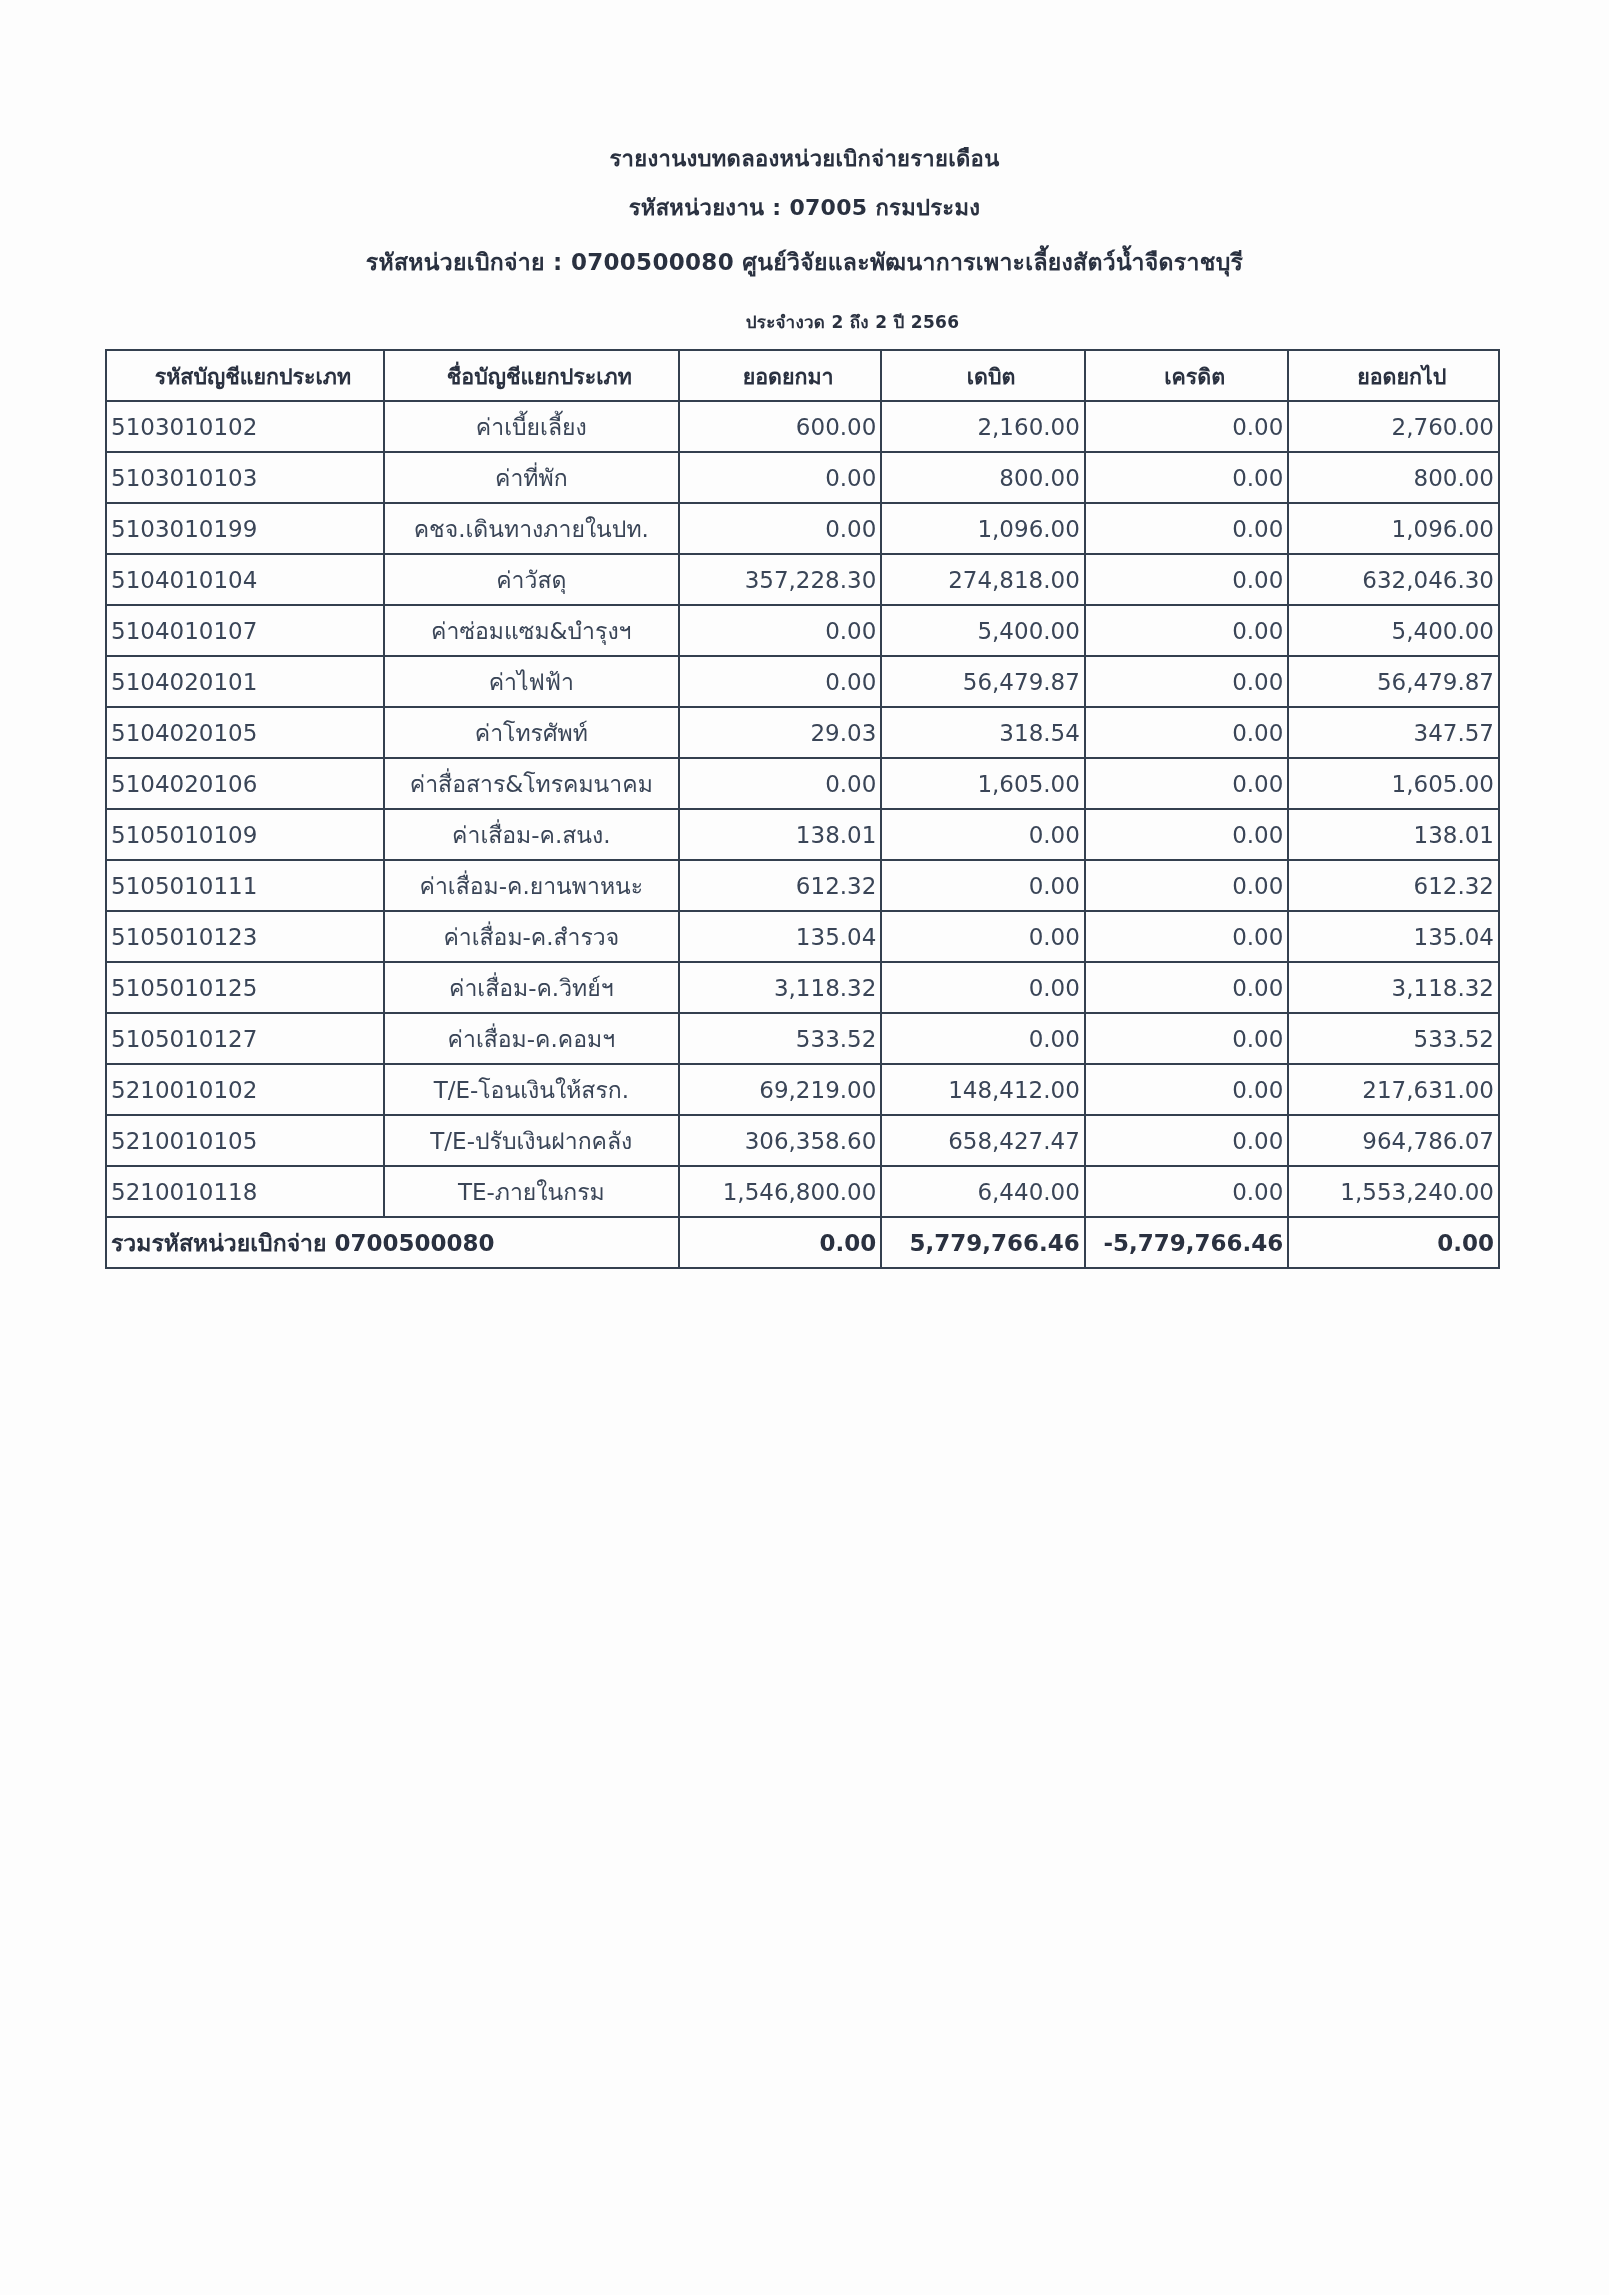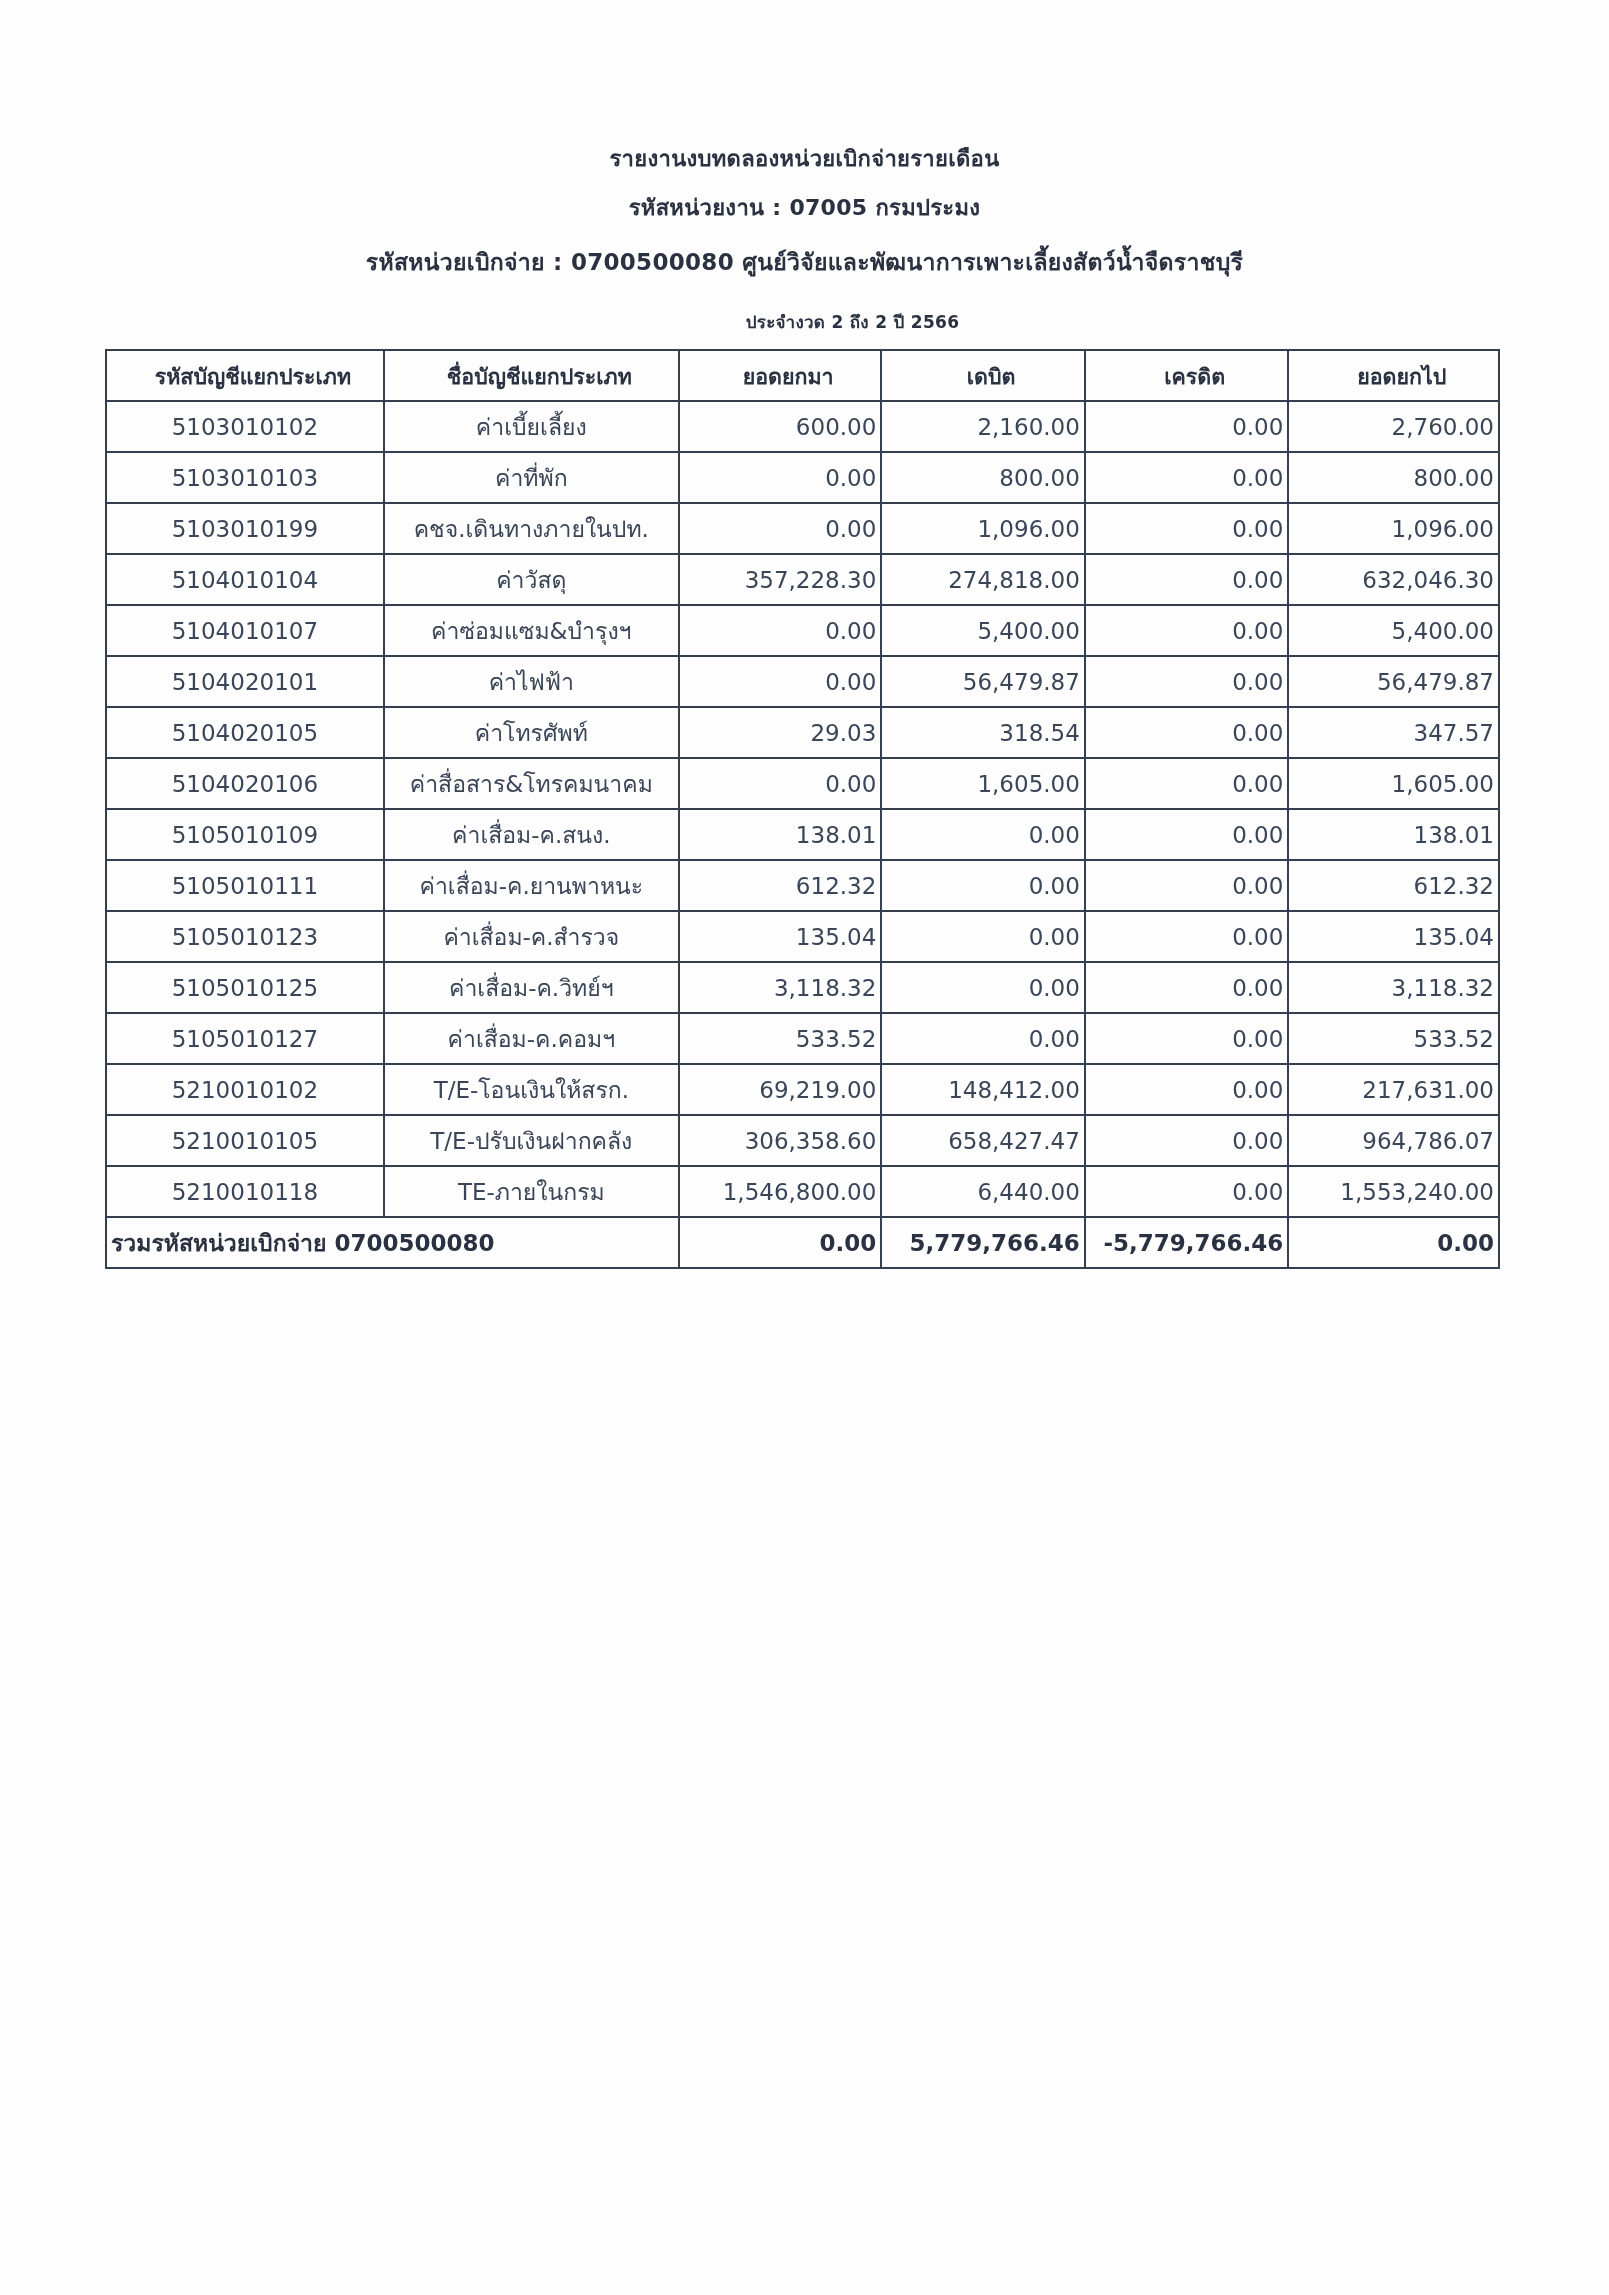--- a/index.html
+++ b/index.html
@@ -38,21 +38,21 @@
   }
   table.report th {
     height: 49px; font-weight: bold; font-size: 21.4px; text-align: center; color: #2a3140; padding-left: 20px;
   }
   .col-code { width: 273px; }
   .col-name { width: 290px; }
   .col-num { width: 199px; }
   .col-num2 { width: 200px; }
   .col-num3 { width: 200px; }
   .col-num4 { width: 207px; }
-  td.code { text-align: center; padding-left: 2.7px; }
+  td.code { text-align: left; padding-left: 2.7px; }
   td.name { text-align: center; padding-left: 2.7px; }
   td.num { text-align: right; padding-right: 2.7px; }
   tr.total td { font-weight: bold; color: #2a3140; }
   tr.total td.total-label { text-align: left; padding-left: 4px; }
 </style>
 </head>
 <body>
 
 <div class="header-block">
   <div class="hline h1">รายงานงบทดลองหน่วยเบิกจ่ายรายเดือน</div>

